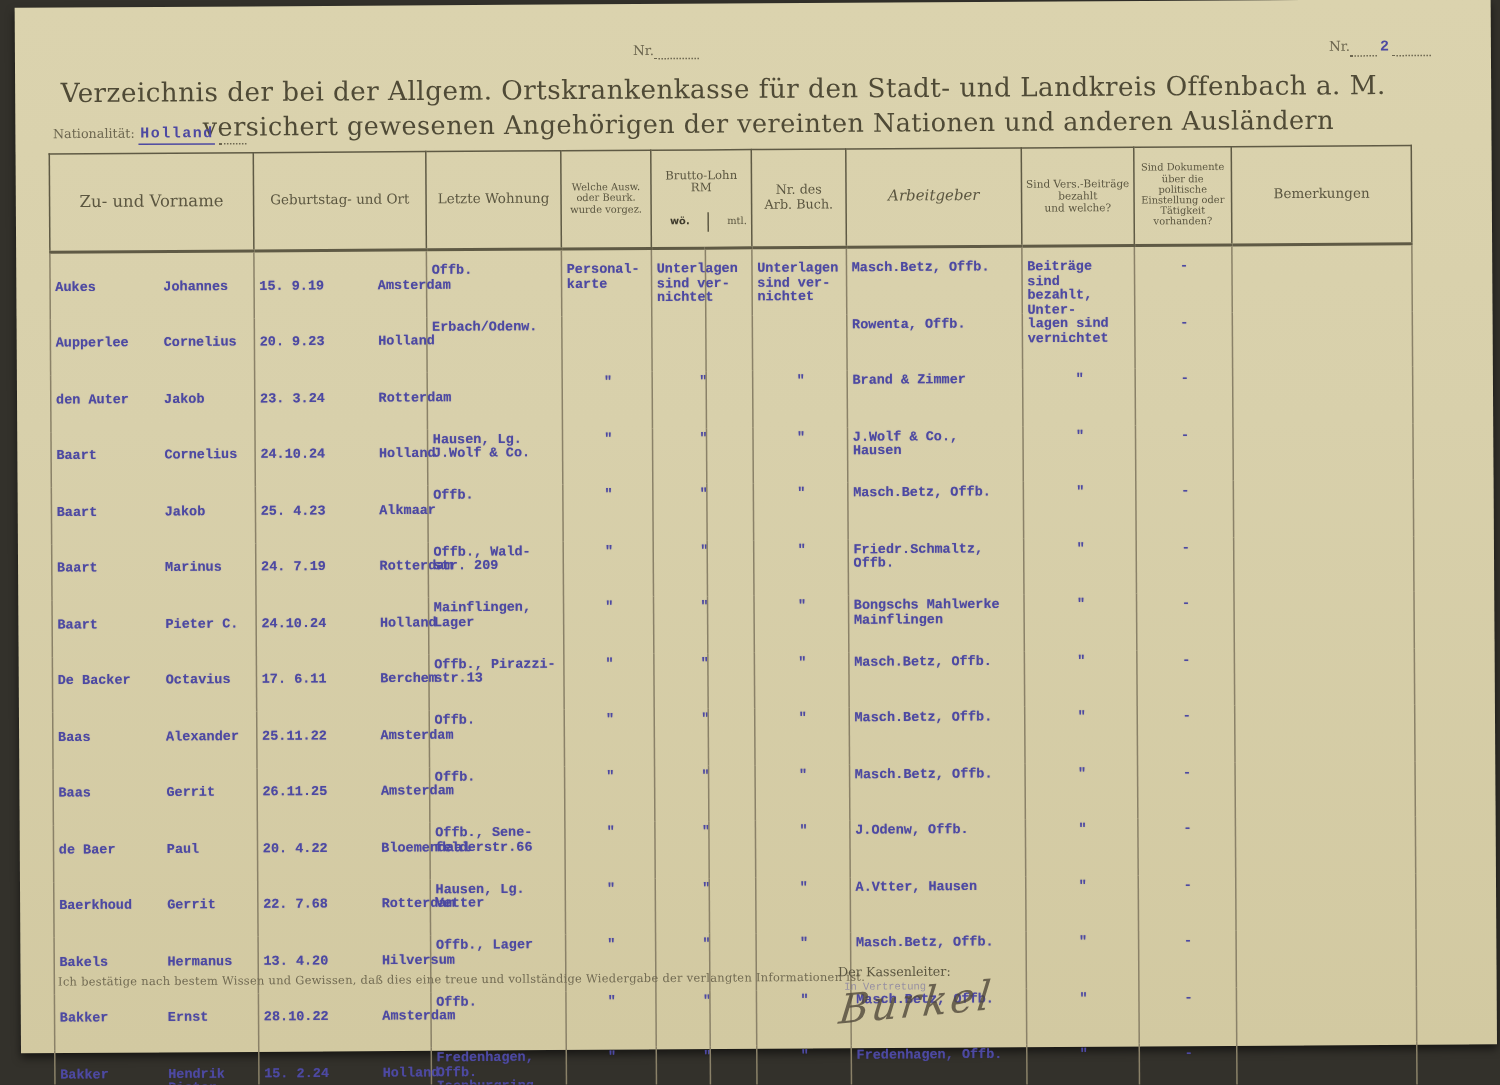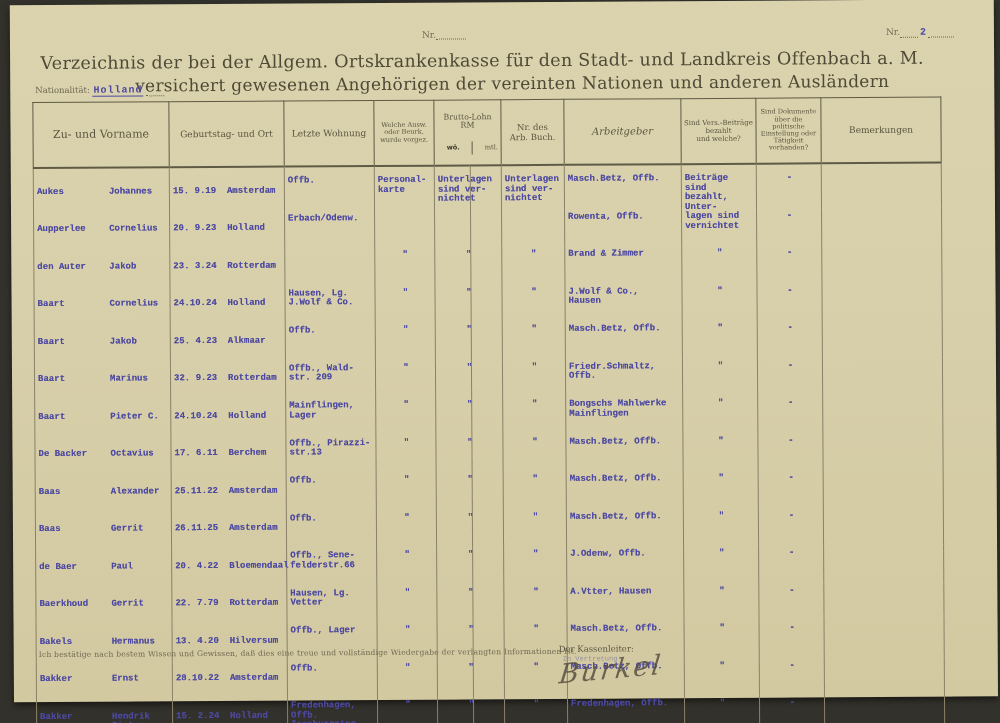--- a/index.html
+++ b/index.html
@@ -68,21 +68,21 @@
     text-shadow:0 0 .6px rgba(77,73,162,.55);
   }
   tbody tr:first-child td{padding-top:9px;}
   td.mid{text-align:center;}
   td.c5cell{position:relative;}
   td.c5cell::after{content:"";position:absolute;left:35px;top:0;bottom:0;border-left:1px solid var(--line);z-index:0;}
   td.c5cell{z-index:1;}
   .namebox{display:flex;}
   .surname{width:72px;flex:none;white-space:pre-line;}
   .given{flex:1;white-space:pre-line;}
-  .datebox{display:flex;}
+  .datebox{display:flex;gap:25px;}
   .bdate{width:54px;flex:none;white-space:pre;}
   .bplace{flex:1;white-space:pre-line;}
 
   
   .cert{position:absolute;left:25px;top:645px;font-size:7.6px;color:#716a52;letter-spacing:.2px;}
   .kassenleiter{position:absolute;left:545px;top:642px;font-size:8.5px;color:#5b5640;}
   .vertretung{position:absolute;left:549px;top:653px;font-size:7px;color:var(--typ);opacity:.45;font-family:Liberation Mono, monospace;}
   .signature{
     position:absolute;left:512px;top:652px;width:170px;text-align:center;
     font-family:"DejaVu Serif",serif;font-style:italic;font-size:27px;color:#51493b;
@@ -237,21 +237,21 @@
       <td>Masch.Betz, Offb.</td>
       <td class="mid spancell">"</td>
       <td class="mid">-</td>
       <td></td>
     </tr>
         <tr>
       <td>
         <span class="namebox"><span class="surname">Baart</span><span class="given">Marinus</span></span>
       </td>
       <td>
-        <span class="datebox"><span class="bdate">32. 9.23</span><span class="bplace">Rotterdam</span></span>
+        <span class="datebox"><span class="bdate">24. 7.19</span><span class="bplace">Rotterdam</span></span>
       </td>
       <td>Offb., Wald-
 str. 209</td>
       <td class="mid spancell">"</td>
       <td class="mid spancell c5cell" colspan="2">"</td>
       <td class="mid spancell">"</td>
       <td>Friedr.Schmaltz,
 Offb.</td>
       <td class="mid spancell">"</td>
       <td class="mid">-</td>
@@ -339,21 +339,21 @@
       <td>J.Odenw, Offb.</td>
       <td class="mid spancell">"</td>
       <td class="mid">-</td>
       <td></td>
     </tr>
         <tr>
       <td>
         <span class="namebox"><span class="surname">Baerkhoud</span><span class="given">Gerrit</span></span>
       </td>
       <td>
-        <span class="datebox"><span class="bdate">22. 7.79</span><span class="bplace">Rotterdam</span></span>
+        <span class="datebox"><span class="bdate">22. 7.68</span><span class="bplace">Rotterdam</span></span>
       </td>
       <td>Hausen, Lg. Vetter</td>
       <td class="mid spancell">"</td>
       <td class="mid spancell c5cell" colspan="2">"</td>
       <td class="mid spancell">"</td>
       <td>A.Vtter, Hausen</td>
       <td class="mid spancell">"</td>
       <td class="mid">-</td>
       <td></td>
     </tr>

